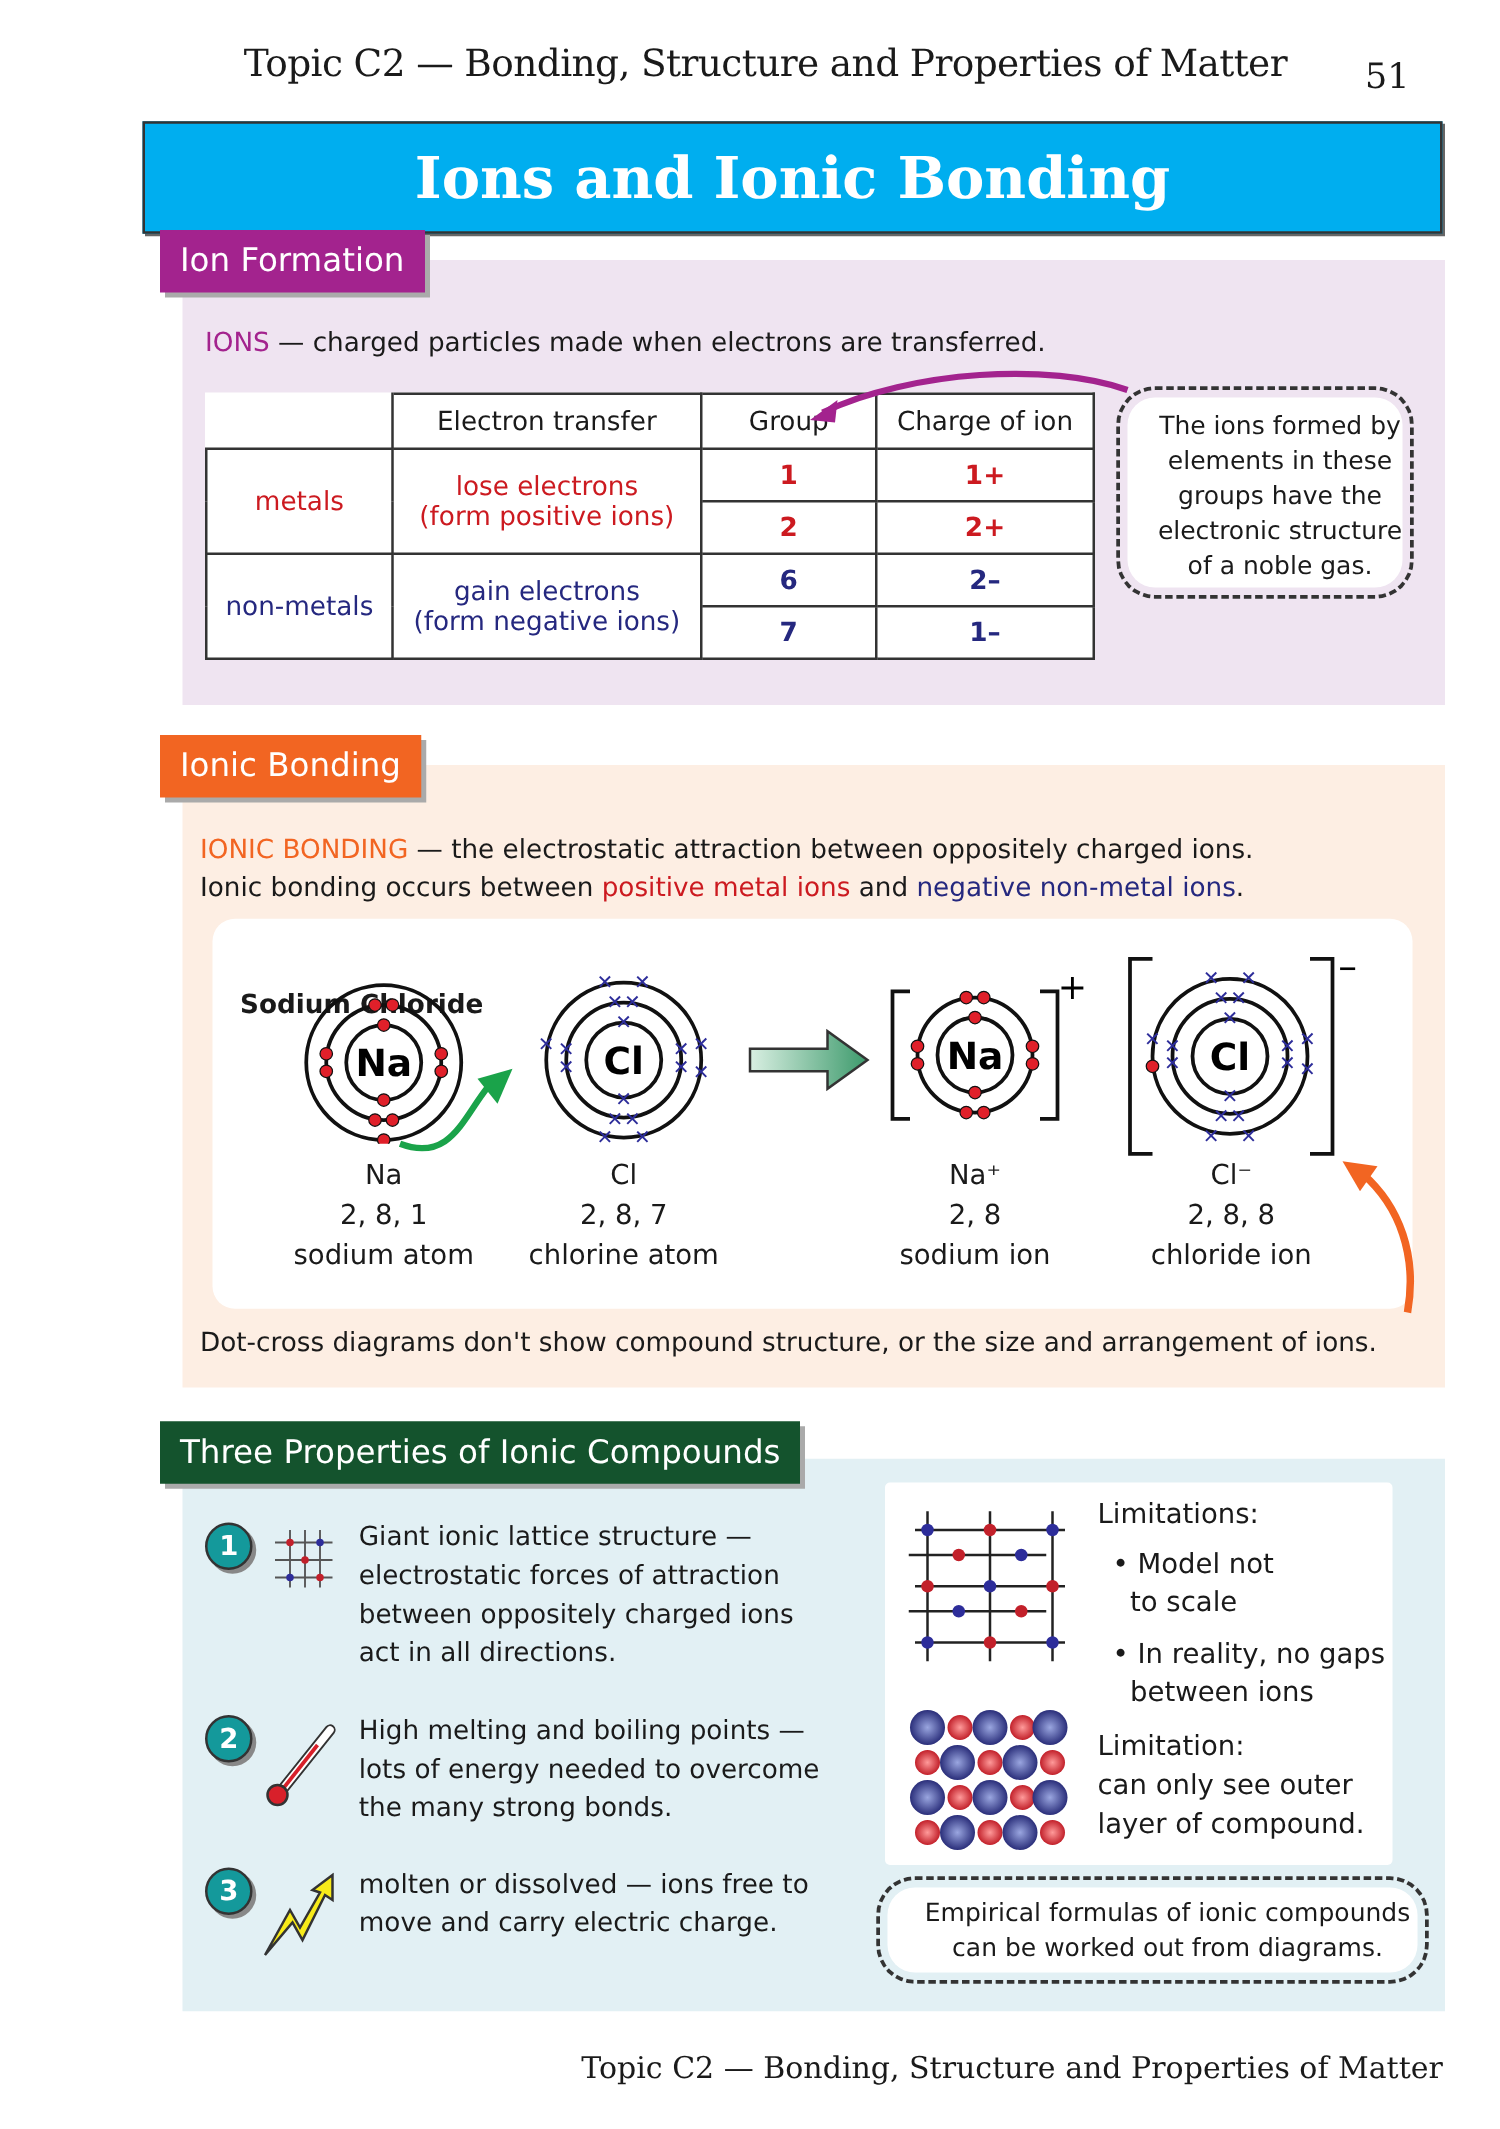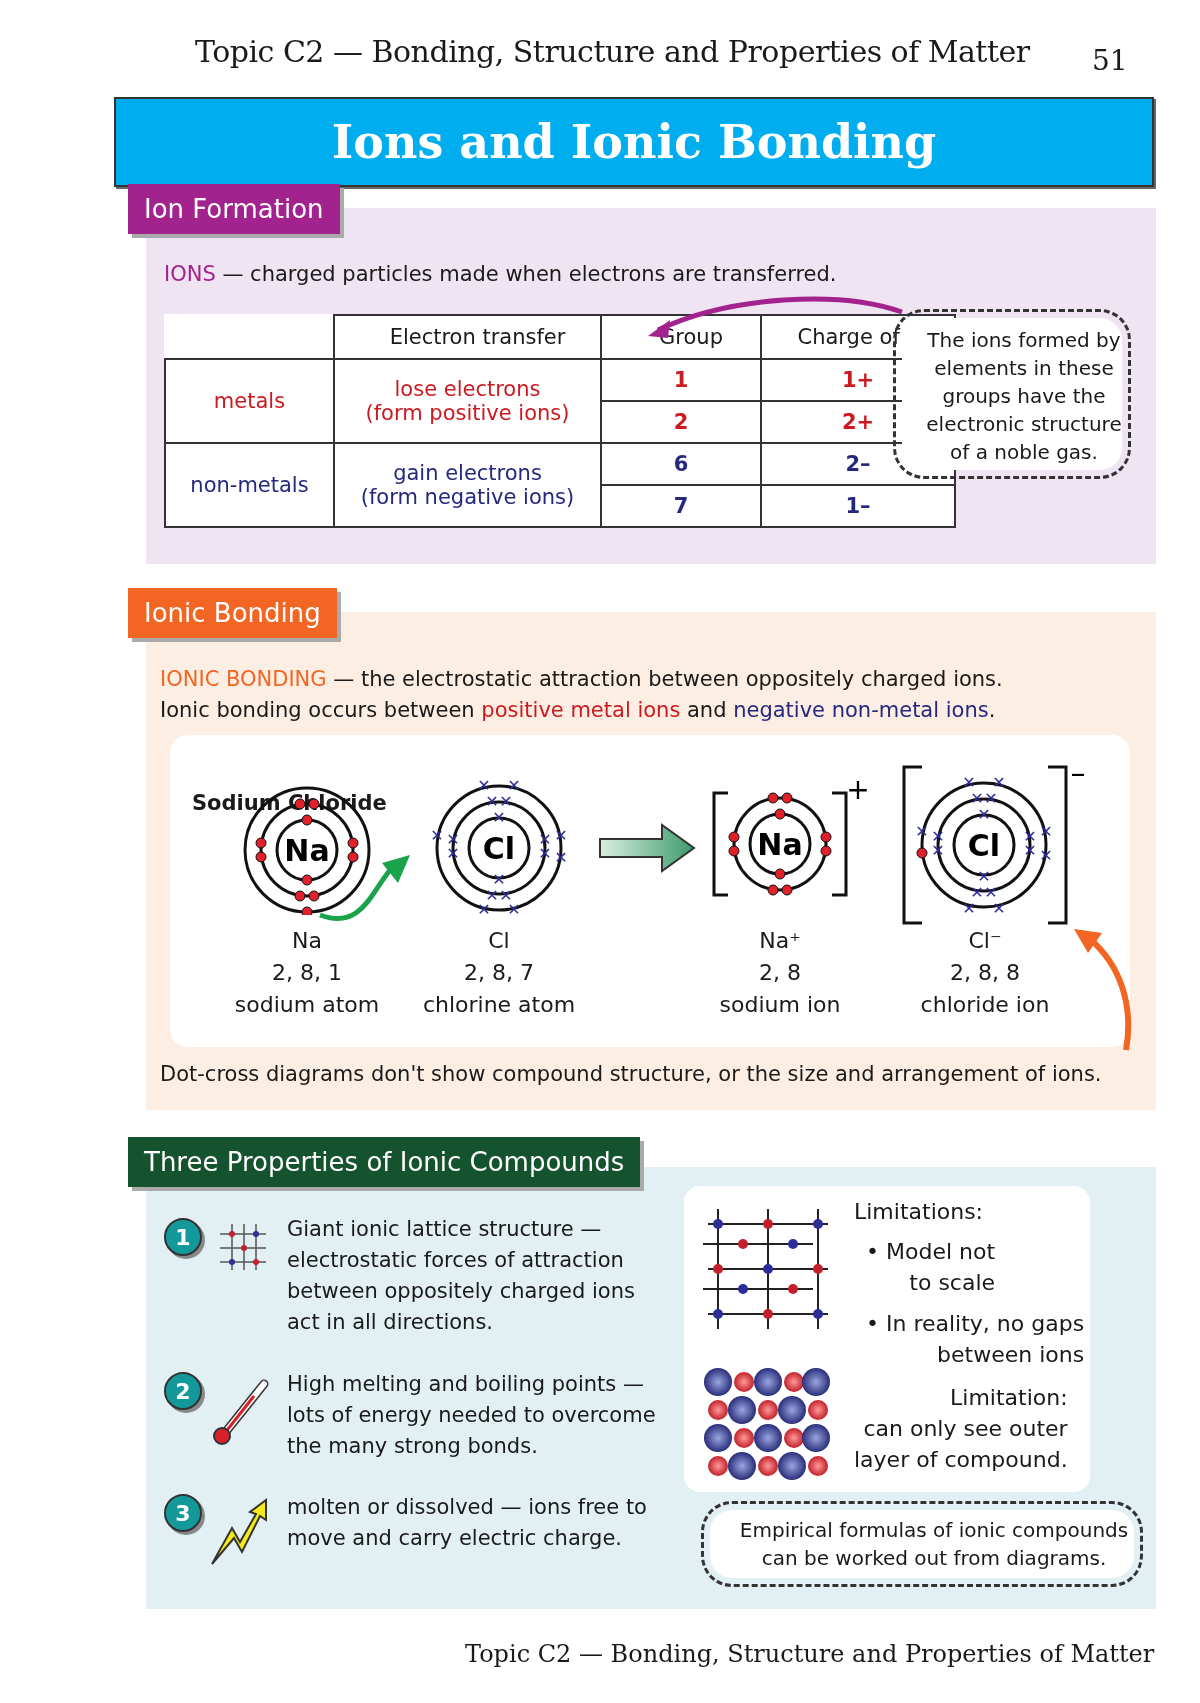--- a/index.html
+++ b/index.html
@@ -30,39 +30,39 @@
 
   .def { font-size:21px; }
   .def .k-ions { color:#a3238e; }
   .def .k-ionic { color:#f26522; }
   .red { color:#cc1a20; }
   .blue { color:#25287f; }
 
   
   table.ions { position:absolute; left:164px; top:314px; border-collapse:collapse; font-size:21px; background:#fff; }
   table.ions td, table.ions th { border:2px solid #333; text-align:center; padding:0; }
-  table.ions th { font-weight:normal; height:42px;padding-left:20px; }
+  table.ions th { font-weight:normal; height:42px; }
   table.ions td { height:40px; }
   table.ions .blank { background:transparent; border-top:none; border-left:none; }
 
   
   .callout { background:#fff; border-radius:22px; text-align:center; font-size:20px; line-height:28px;
              outline:3px dashed #333; outline-offset:6px;padding-left:24px; }
 
   
   .diagram { left:170px; top:735px; width:960px; height:312px; background:#fff; border-radius:18px; }
   .diagram-title { left:22px; top:12px; font-size:21px; font-weight:bold;margin-top:44px; }
   .atom-label { position:absolute; text-align:center; font-size:22px; line-height:32px; width:200px; }
 
   .num-badge { position:absolute; width:34px; height:34px; border-radius:50%; background:#14999b;
                border:2px solid #333; color:#fff; font-weight:bold; font-size:22px;
                display:flex; align-items:center; justify-content:center; box-shadow:3px 3px 0 #888; }
   .prop-text { position:absolute; font-size:21px; line-height:31px; width:400px; }
 
-  .lim-box { left:684px; top:1186px; width:406px; height:306px; background:#fff; border-radius:16px;text-align:right; }
+  .lim-box { left:708px; top:1186px; width:406px; height:306px; background:#fff; border-radius:4px; }
   .lim-text { position:absolute; font-size:22px; line-height:31px; }
 
   .footer { left:465px; top:1640px; font-size:24px; }
 </style>
 </head>
 <body>
 
 <div class="abs serif top-header">Topic C2 — Bonding, Structure and Properties of Matter</div>
 <div class="abs serif page-num">51</div>
 <div class="abs banner serif">

